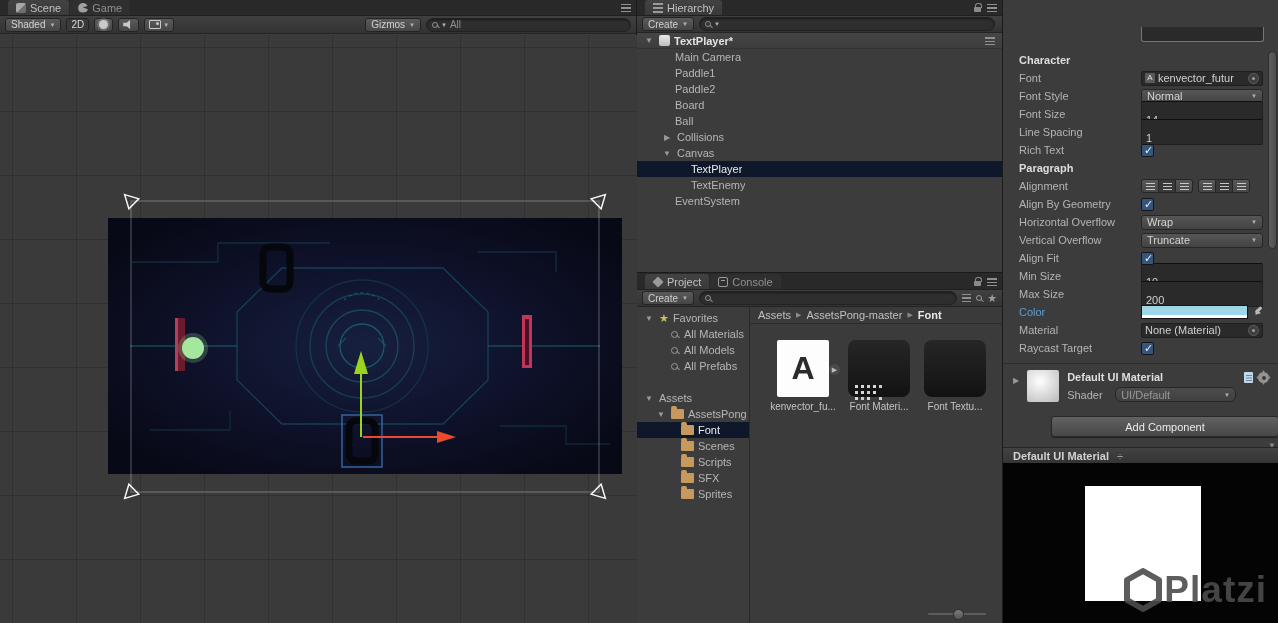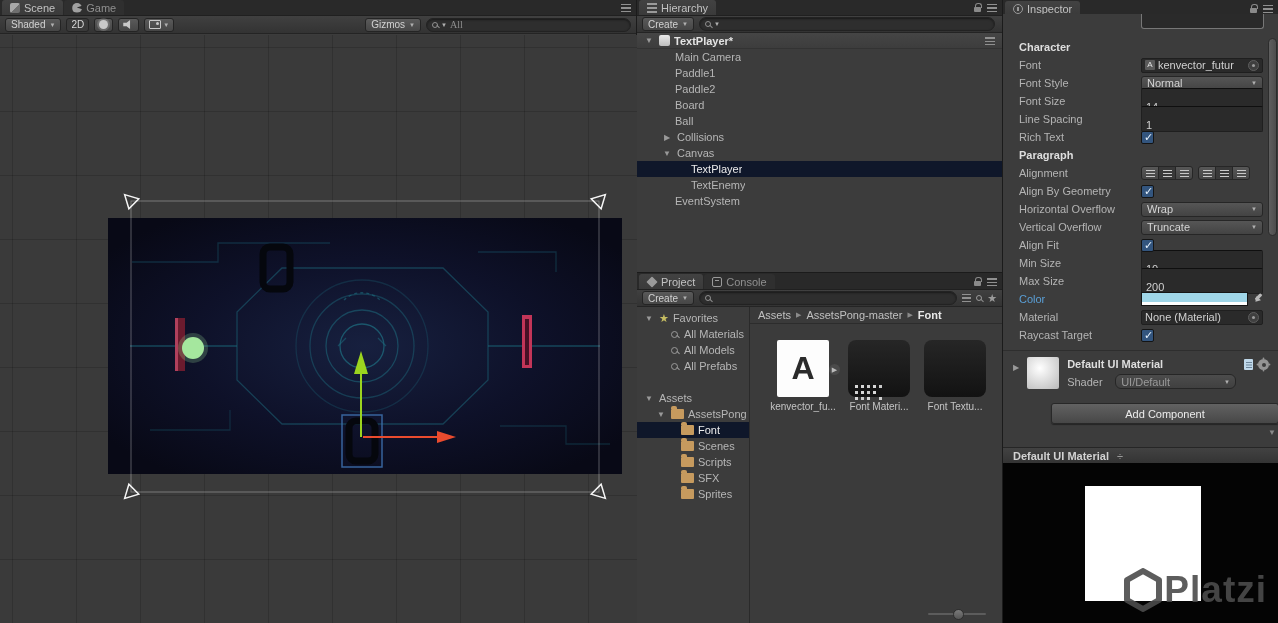--- a/index.html
+++ b/index.html
@@ -12,21 +12,21 @@
     -webkit-font-smoothing:antialiased;
   }
   .panel { position:absolute; background:#3c3c3c; }
   #scene-panel   { left:0;    top:0;   width:637px; height:623px; border-right:1px solid #1b1b1b; }
   #middle-col    { left:637px; top:0;  width:365px; height:623px; }
   #hierarchy-panel { position:absolute; left:0; top:0; width:365px; height:273px; border-bottom:1px solid #1b1b1b; background:#3c3c3c; }
   #project-panel { position:absolute; left:0; top:273px; width:365px; height:350px; background:#3c3c3c; }
   #inspector-panel { left:1002px; top:0; width:276px; height:623px; border-left:1px solid #1b1b1b; }
 
   
-  .tabbar { height:16px; background:#292929; display:flex; align-items:flex-end; padding-left:2px; position:relative; border-bottom:1px solid #202020; }
+  .tabbar { height:16px; background:#292929; display:flex; align-items:flex-end; padding-left:8px; position:relative; border-bottom:1px solid #202020; }
   .tab { height:15px; padding:0 8px; display:flex; align-items:center; gap:4px;
          background:linear-gradient(#424242,#3a3a3a); color:#c2c2c2; border-radius:3px 3px 0 0;
          margin-right:1px; font-size:11px; }
   .tab.inactive { background:#2f2f2f; color:#8f8f8f; }
   .tabbar-right { margin-left:auto; display:flex; align-items:center; gap:6px; padding:0 5px 3px 0; }
   .lock { width:7px; height:5px; background:#8a8a8a; border-radius:1px; position:relative; margin-top:4px; }
   .lock::before { content:""; position:absolute; top:-4px; left:1px; width:5px; height:4px;
                   border:1.4px solid #8a8a8a; border-bottom:none; border-radius:3px 3px 0 0; }
   .menu-bars { width:10px; height:8px; background:repeating-linear-gradient(#909090 0 1.5px, transparent 1.5px 3.5px); }
 
@@ -52,21 +52,21 @@
               background:linear-gradient(#5a5a5a,#464646); border:1px solid #242424; border-radius:3px;
               color:#d8d8d8; font-size:10px; }
   .tool-btn.pressed { background:#3a3a3a; }
   .sun { width:9px; height:9px; border-radius:50%; background:#c9c9c9; box-shadow:0 0 0 2px rgba(201,201,201,0.25); }
   .speaker { width:11px; height:11px; background:#c9c9c9;
              clip-path:polygon(0 35%,30% 35%,62% 8%,62% 92%,30% 65%,0 65%); }
   .image-ic { width:12px; height:9px; border:1px solid #c9c9c9; border-radius:1px; position:relative; }
   .image-ic::after { content:""; position:absolute; right:1px; top:1px; width:3px; height:3px; border-radius:50%; background:#c9c9c9; }
   .searchbox { height:14px; display:flex; align-items:center; gap:3px; padding:0 8px 0 5px;
                background:#2e2e2e; border:1px solid #222; border-radius:8px; color:#8f8f8f;
-               box-shadow:inset 0 1px 2px rgba(0,0,0,0.45); font-size:10px;font-family:Liberation Serif, serif; }
+               box-shadow:inset 0 1px 2px rgba(0,0,0,0.45); font-size:10px; }
   .mag { width:6px; height:6px; border:1.3px solid #8f8f8f; border-radius:50%; position:relative; flex:none; }
   .mag::after { content:""; position:absolute; width:4px; height:1.3px; background:#8f8f8f;
                 transform:rotate(45deg); right:-3px; bottom:-1px; }
   .spacer { flex:1; }
 
   
   #scene-viewport { position:absolute; top:35px; left:0; width:637px; height:588px;
     background-color:#3a3a3a;
     background-image:
       linear-gradient(rgba(0,0,0,0.16) 1px, transparent 1px),
@@ -117,21 +117,21 @@
                       0 6px #cfcfcf, 6px 6px #d8d8d8, 12px 6px #c9c9c9, 18px 6px #d8d8d8,
                       0 12px #d8d8d8, 6px 12px #c9c9c9, 12px 12px #d8d8d8, 24px 12px #cfcfcf; }
   .flabel { margin-top:4px; font-size:10px; color:#c4c4c4; white-space:nowrap; }
   .expander { position:absolute; right:-4px; top:24px; width:11px; height:11px; border-radius:50%;
               background:#4a4a4a; color:#bbb; font-size:7px; line-height:11px; text-align:center; }
   .zoomline { position:absolute; right:16px; bottom:8px; width:58px; height:2px; background:#5c5c5c; border-radius:1px; }
   .zoomknob { position:absolute; right:38px; bottom:3px; width:11px; height:11px; border-radius:50%;
               background:linear-gradient(#7a7a7a,#565656); border:1px solid #2e2e2e; }
 
   
-  #insp-body { position:absolute; top:14px; left:0; width:276px; height:430px; background:#3c3c3c; padding-top:24px; }
+  #insp-body { position:absolute; top:27px; left:0; width:276px; height:430px; background:#3c3c3c; padding-top:24px; }
   .partial-text-field { position:absolute; top:0; left:138px; width:123px; height:15px;
                         background:#2a2a2a; border:1px solid #777; border-top:none; border-radius:0 0 3px 3px; }
   .sec { font-weight:bold; color:#dedede; padding:3px 16px 3px 16px; }
   .irow { height:18px; display:flex; align-items:center; padding:0 16px; }
   .ilabel { width:122px; flex:none; color:#b4b4b4; overflow:hidden; white-space:nowrap; }
   .ilabel.blue { color:#5a9fd6; }
   .ictrl { flex:1; display:flex; align-items:center; min-width:0; }
   .ifield { flex:1; height:14px; line-height:13px; background:#2a2a2a; border:1px solid #1f1f1f;
             border-top-color:#0f0f0f; border-radius:2px; color:#d0d0d0; padding:12px 4px; overflow:hidden; white-space:nowrap; }
   .dropdown { flex:1; height:15px; background:linear-gradient(#565656,#434343); border:1px solid #262626;
@@ -480,30 +480,20 @@
           </div>
         </div>
         <span class="zoomline"></span>
         <span class="zoomknob"></span>
       </div>
     </div>
   </div>
 </section>
 
 <section class="panel" id="inspector-panel">
-  <div class="tabbar" style="height:17px;">
-    <div class="tab">
-      <span class="ticon icon-inspector-mini"></span>
-      <span>Inspector</span>
-    </div>
-    <div class="tabbar-right">
-      <span class="lock"></span>
-      <span class="menu-bars"></span>
-    </div>
-  </div>
 
   <div id="insp-body">
     <div class="partial-text-field"></div>
 
     <div class="sec">Character</div>
 
     <div class="irow">
       <span class="ilabel">Font</span>
       <div class="ictrl">
         <div class="objfield">

